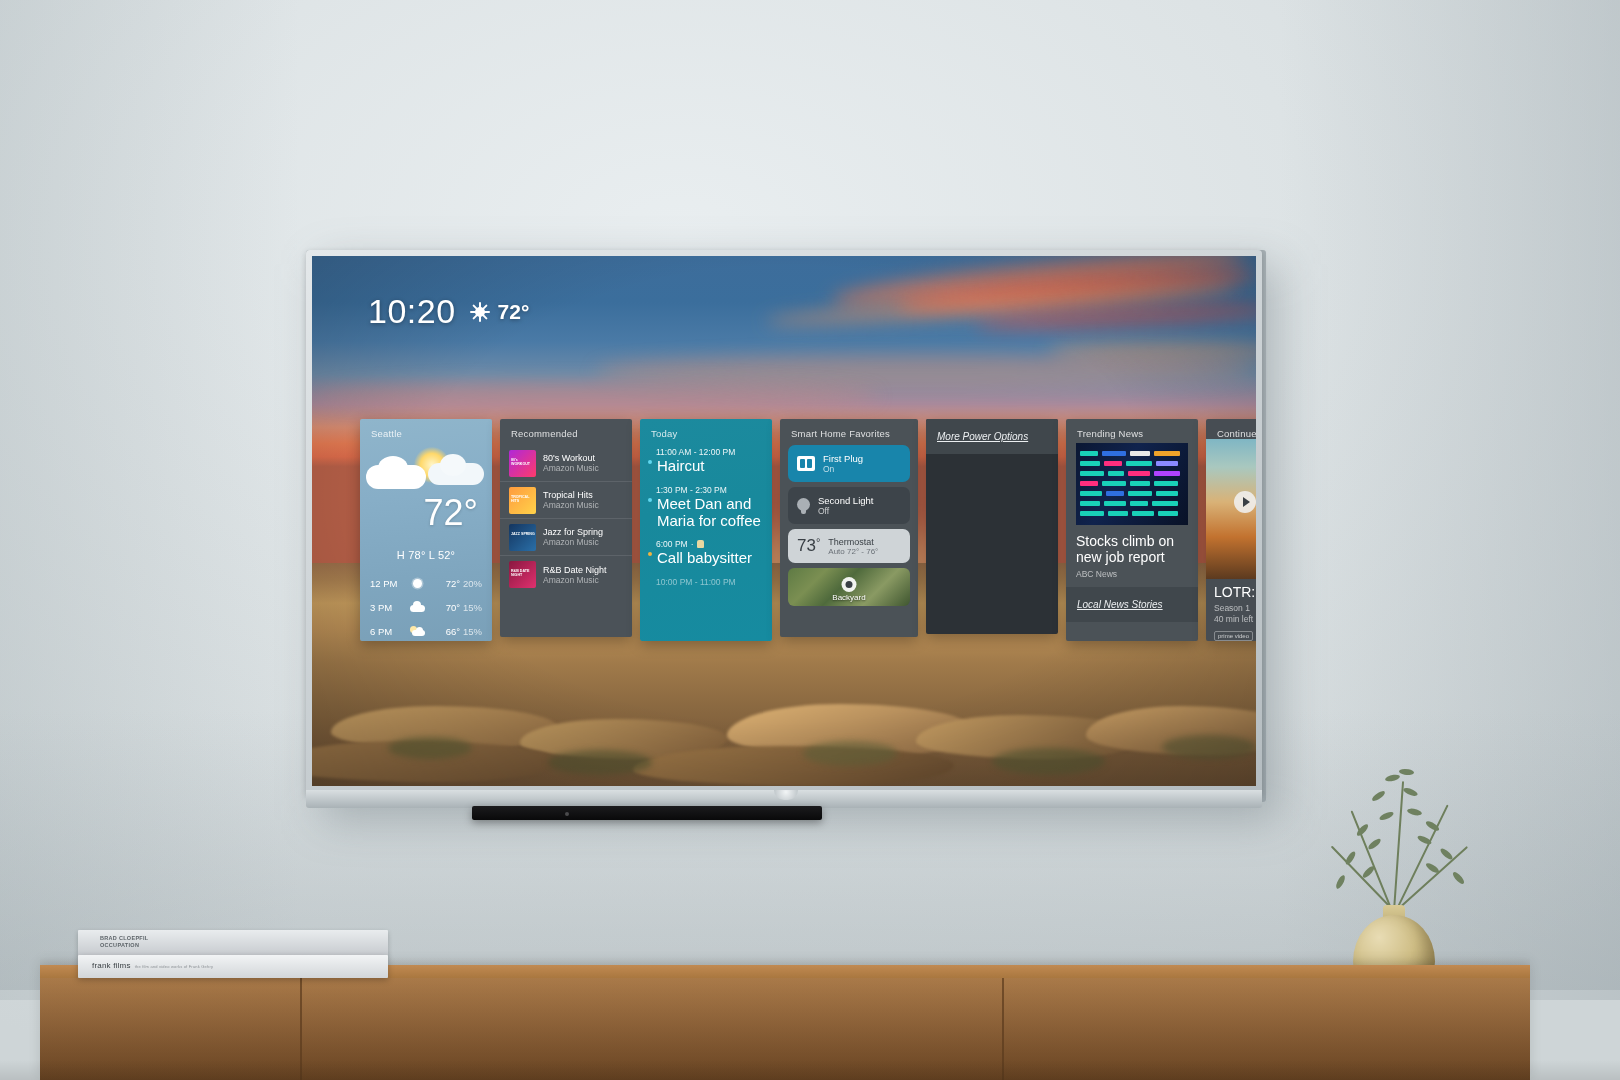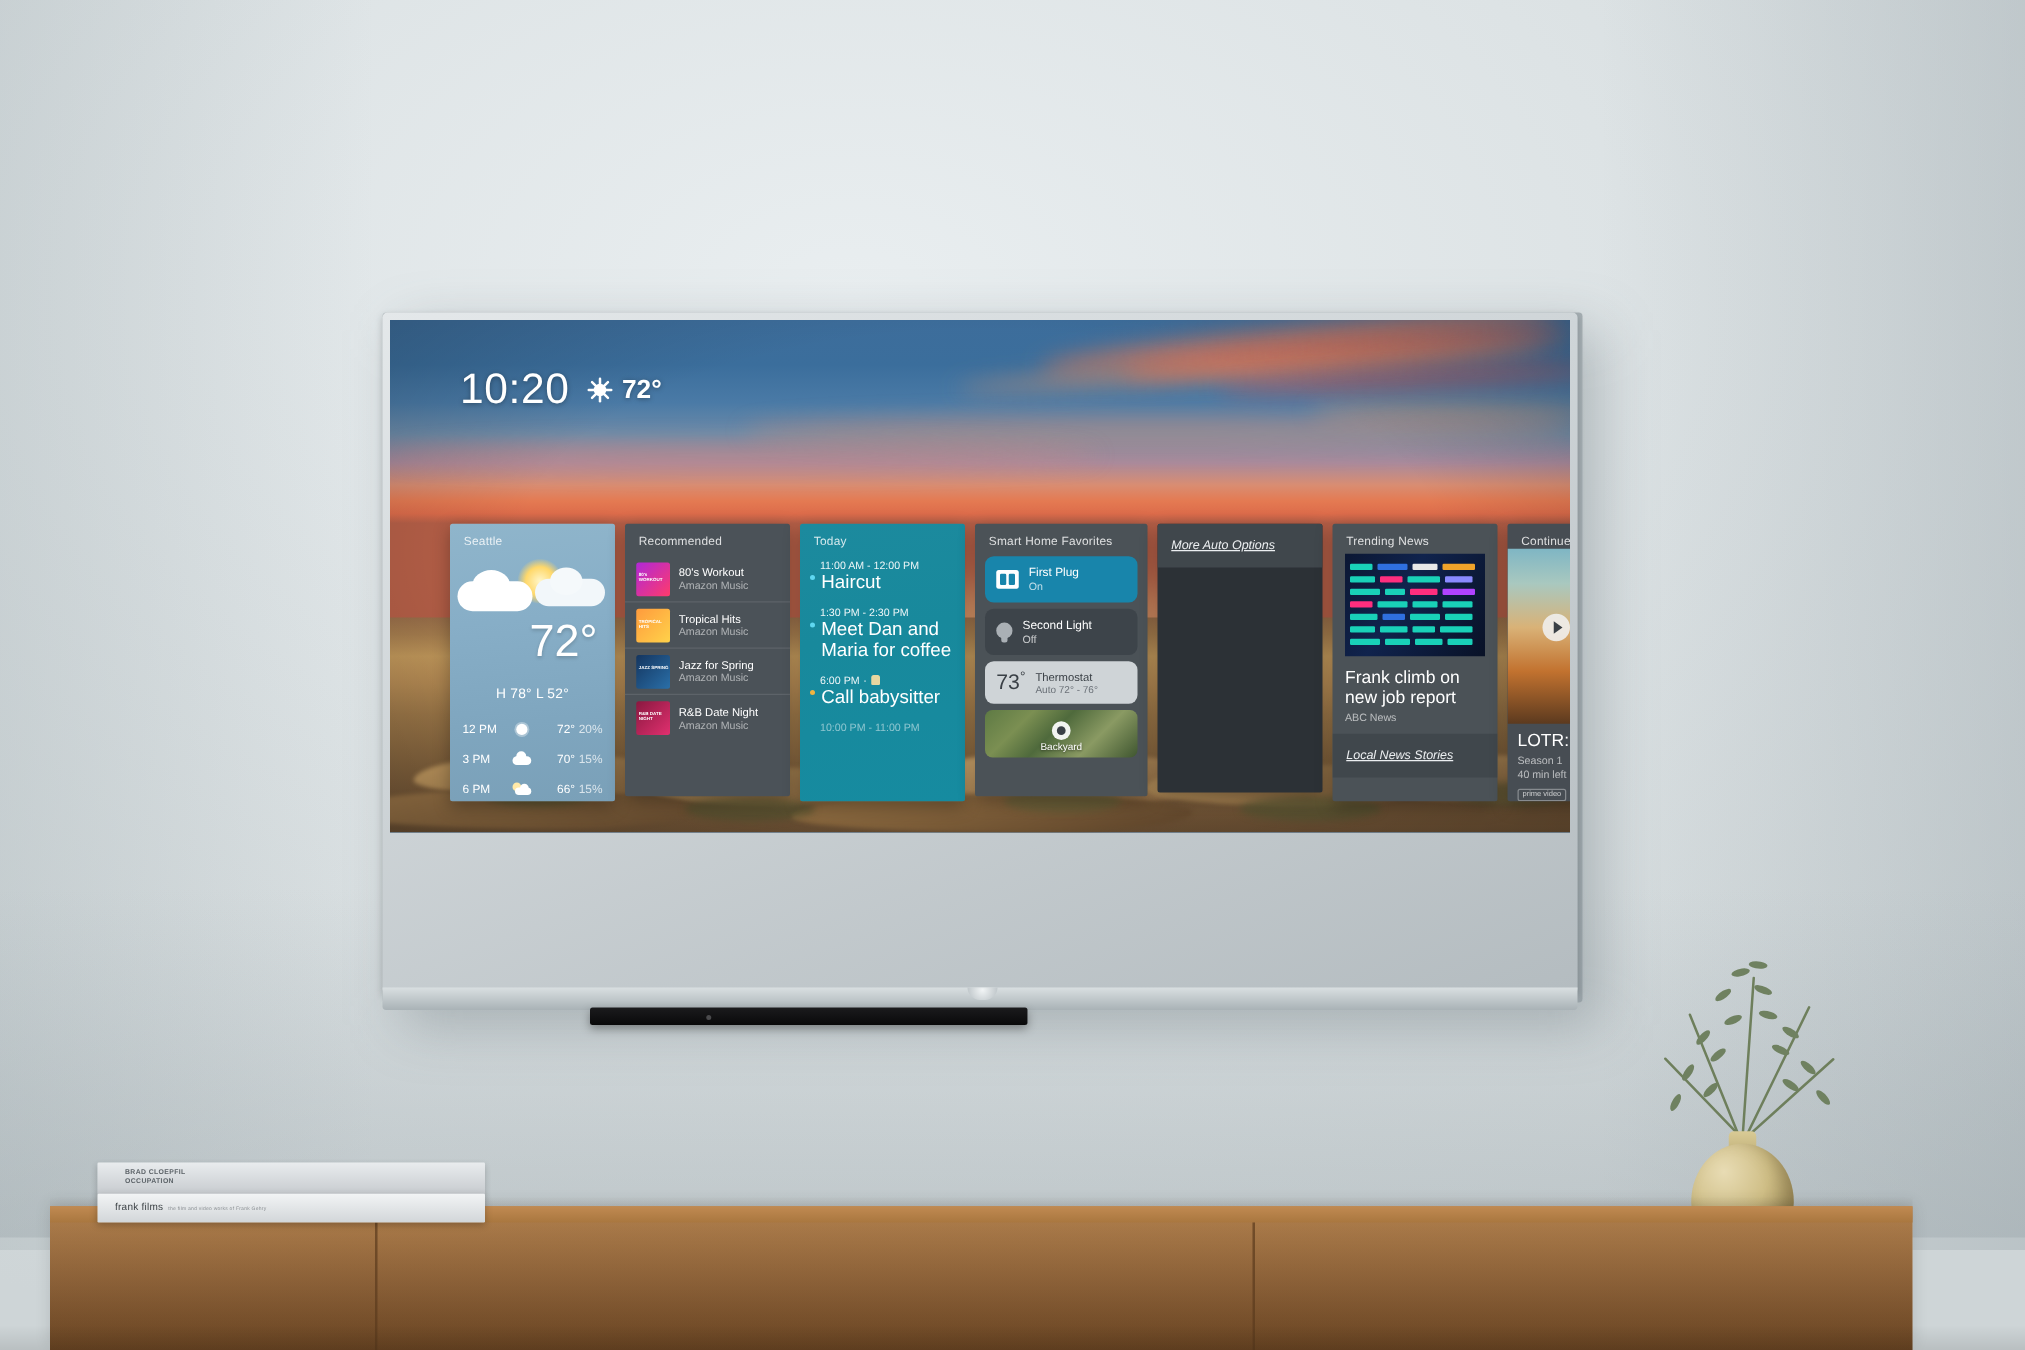--- a/index.html
+++ b/index.html
@@ -43,21 +43,21 @@
     border-radius:3px;
   }
   #tv-frame {
     position:absolute; left:0; top:0; width:956px; height:545px;
     background:linear-gradient(160deg,#e4e8ea 0%, #cfd5d8 40%, #b4bcc0 100%);
     border-radius:4px;
     padding:6px 6px 0 6px;
     box-shadow:0 2px 6px rgba(0,0,0,.18);
   }
   #screen {
-    position:relative; width:944px; height:410px;
+    position:relative; width:944px; height:530px;
     overflow:hidden;
     background:#2f5f8c;
   }
   #tv-bottom-bezel {
     position:absolute; left:0; top:540px; width:956px; height:18px;
     background:linear-gradient(180deg,#d9dfe1,#a9b2b6);
     border-radius:0 0 3px 3px;
   }
   #tv-logo {
     position:absolute; left:468px; top:540px; width:24px; height:10px;
@@ -567,21 +567,21 @@
 
             <div id="sh-camera">
               <span id="sh-cam-badge">
                   <span class="lens"></span>
                 </span>
               <span id="sh-cam-label">Backyard</span>
             </div>
           </div>
 
           <div class="card" id="card-food">
-            <div class="card-footer">More Auto Options</div>
+            <div class="card-footer">More Power Options</div>
           </div>
 
           <div class="card" id="card-news">
             <div class="card-title">Trending News</div>
             <div id="news-photo">
               <span class="tick" style="left:4px;top:8px;width:18px;background:#19d1b8;"></span>
               <span class="tick" style="left:26px;top:8px;width:24px;background:#2f6fe0;"></span>
               <span class="tick" style="left:54px;top:8px;width:20px;background:#e8e8e8;"></span>
               <span class="tick" style="left:78px;top:8px;width:26px;background:#f0a32a;"></span>
               <span class="tick" style="left:4px;top:18px;width:20px;background:#19d1b8;"></span>
@@ -602,21 +602,21 @@
               <span class="tick" style="left:80px;top:48px;width:22px;background:#19d1b8;"></span>
               <span class="tick" style="left:4px;top:58px;width:20px;background:#19d1b8;"></span>
               <span class="tick" style="left:28px;top:58px;width:22px;background:#19d1b8;"></span>
               <span class="tick" style="left:54px;top:58px;width:18px;background:#19d1b8;"></span>
               <span class="tick" style="left:76px;top:58px;width:26px;background:#19d1b8;"></span>
               <span class="tick" style="left:4px;top:68px;width:24px;background:#19d1b8;"></span>
               <span class="tick" style="left:32px;top:68px;width:20px;background:#19d1b8;"></span>
               <span class="tick" style="left:56px;top:68px;width:22px;background:#19d1b8;"></span>
               <span class="tick" style="left:82px;top:68px;width:20px;background:#19d1b8;"></span>
             </div>
-            <div id="news-headline">Frank climb on new job report</div>
+            <div id="news-headline">Stocks climb on new job report</div>
             <div id="news-source">ABC News</div>
             <div class="card-footer" style="margin-top:8px;">Local News Stories</div>
           </div>
 
           <div class="card" id="card-continue">
             <div class="card-title" style="white-space:nowrap;">Continue Watching</div>
             <div id="cont-photo">
               <span id="cont-play">
                   <span class="tri"></span>
                 </span>

